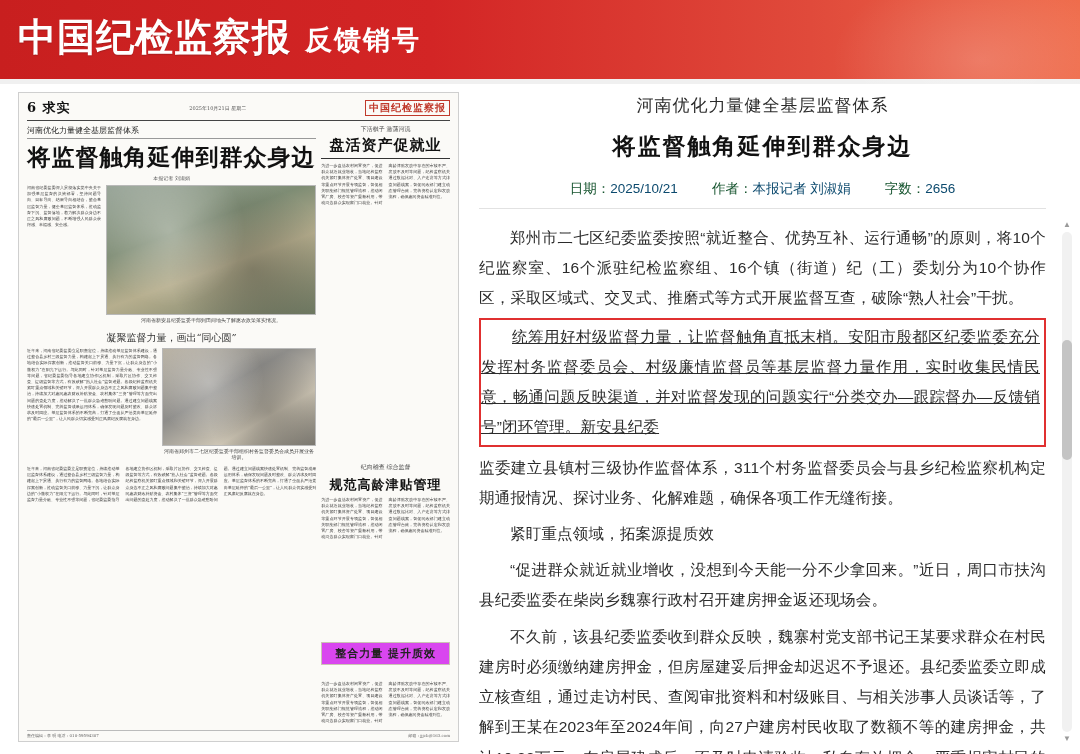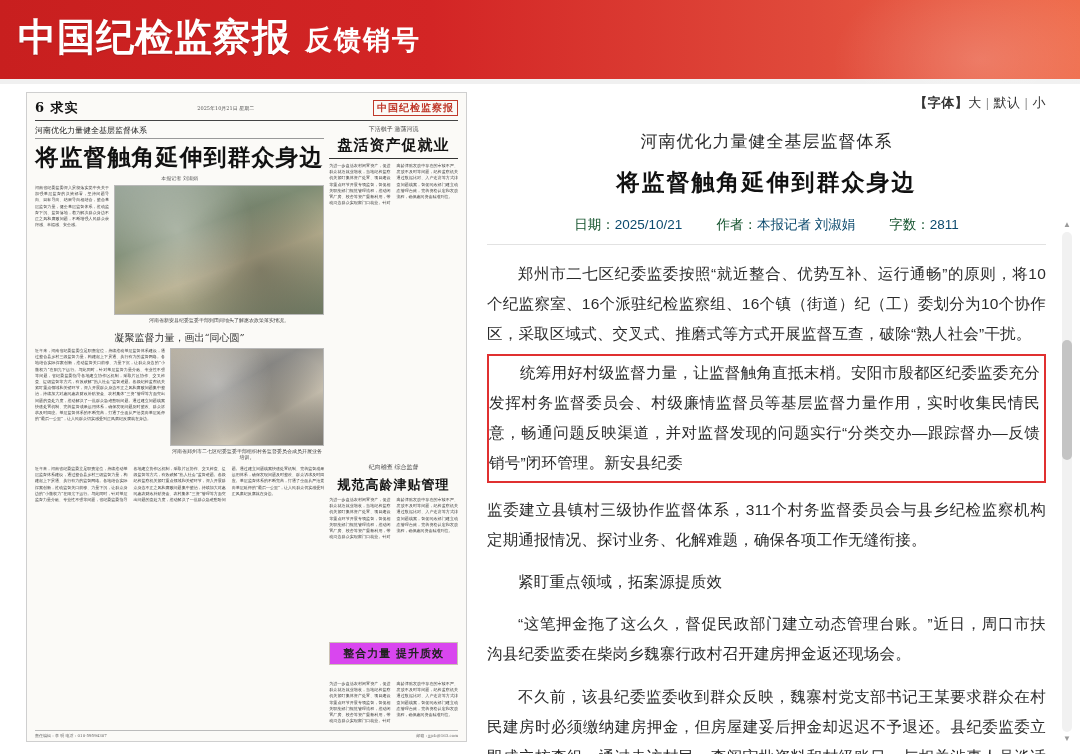--- a/index.html
+++ b/index.html
@@ -71,21 +71,20 @@
     width: 100%;
     height: 5px;
     background: #f0f0f0;
   }
 
   
   .body-wrap {
     position: relative;
     display: flex;
     height: 665px;
-    padding-left: 8px;
   }
 
   
   .paper-pane {
     width: 465px;
     padding: 8px 6px 0 18px;
     box-sizing: border-box;
     background: #fff;
   }
   .paper {
@@ -290,28 +289,28 @@
     margin: 8px 0 14px;
   }
 
   .art-body {
     font-size: 15.5px;
     line-height: 1.95;
     color: #2b2b2b;
     text-align: justify;
     letter-spacing: 0.2px;
   }
-  .art-body p { margin: 12px 0 2px; text-indent: 2em; }
+  .art-body p { margin: 6px 0 2px; text-indent: 2em; }
   .art-body p.noindent { text-indent: 2em; }
   .highlight-box {
     border: 2px solid #e03030;
     padding: 2px 4px 2px 0;
     margin: 4px 0 2px;
   }
-  .highlight-box p { margin: 0; }
+  .highlight-box p { margin: 0; text-decoration: underline; }
 
   
   .scrollbar {
     position: absolute;
     top: 148px;
     right: 8px;
     width: 10px;
     height: 500px;
     background: #f1f1f1;
     border-radius: 5px;
@@ -411,41 +410,38 @@
         <div class="paper-footer">
           <div>责任编辑：李 明   电话：010-59594307</div>
           <div>邮箱：jjjcb@163.com</div>
         </div>
 
       </div>
     </div>
 
     <div class="article-pane">
 
-      <div class="font-tools">
-        <span class="ft-label">【字体】</span><span class="ft-opt">大</span><span class="ft-sep">|</span><span class="ft-opt">默认</span><span class="ft-sep">|</span><span class="ft-opt">小</span>
-      </div>
 
       <div class="art-kicker">河南优化力量健全基层监督体系</div>
       <div class="art-title">将监督触角延伸到群众身边</div>
 
       <div class="art-meta">
-        <span class="mk">日期：</span><span class="mv">2025/10/21</span><span class="gap"></span><span class="mk">作者：</span><span class="mv">本报记者 刘淑娟</span><span class="gap"></span><span class="mk">字数：</span><span class="mv">2811</span>
+        <span class="mk">日期：</span><span class="mv">2025/10/21</span><span class="gap"></span><span class="mk">作者：</span><span class="mv">本报记者 刘淑娟</span><span class="gap"></span><span class="mk">字数：</span><span class="mv">2656</span>
       </div>
 
       <div class="art-divider"></div>
 
       <div class="art-body">
         <p>郑州市二七区纪委监委按照“就近整合、优势互补、运行通畅”的原则，将10个纪监察室、16个派驻纪检监察组、16个镇（街道）纪（工）委划分为10个协作区，采取区域式、交叉式、推磨式等方式开展监督互查，破除“熟人社会”干扰。</p>
         <div class="highlight-box">
           <p>统筹用好村级监督力量，让监督触角直抵末梢。安阳市殷都区纪委监委充分发挥村务监督委员会、村级廉情监督员等基层监督力量作用，实时收集民情民意，畅通问题反映渠道，并对监督发现的问题实行“分类交办—跟踪督办—反馈销号”闭环管理。新安县纪委</p>
         </div>
         <p class="noindent" style="text-indent:0;">监委建立县镇村三级协作监督体系，311个村务监督委员会与县乡纪检监察机构定期通报情况、探讨业务、化解难题，确保各项工作无缝衔接。</p>
         <p>紧盯重点领域，拓案源提质效</p>
-        <p>“这笔押金拖了这么久，督促民政部门建立动态管理台账。”近日，周口市扶沟县纪委监委在柴岗乡魏寨行政村召开建房押金返还现场会。</p>
+        <p>“促进群众就近就业增收，没想到今天能一分不少拿回来。”近日，周口市扶沟县纪委监委在柴岗乡魏寨行政村召开建房押金返还现场会。</p>
         <p>不久前，该县纪委监委收到群众反映，魏寨村党支部书记王某要求群众在村民建房时必须缴纳建房押金，但房屋建妥后押金却迟迟不予退还。县纪委监委立即成立核查组，通过走访村民、查阅审批资料和村级账目、与相关涉事人员谈话等，了解到王某在2023年至2024年间，向27户建房村民收取了数额不等的建房押金，共计10.23万元，在房屋建成后，不及时申请验收，私自存放押金，严重损害村民的合法权益，造成不良影响。最终，违规收取的押金被全部退还，王某受到相应处分。</p>
       </div>
 
       <div class="scrollbar">
         <div class="scroll-arrow up">▲</div>
         <div class="scroll-thumb"></div>
         <div class="scroll-arrow down">▼</div>
       </div>
 
     </div>

